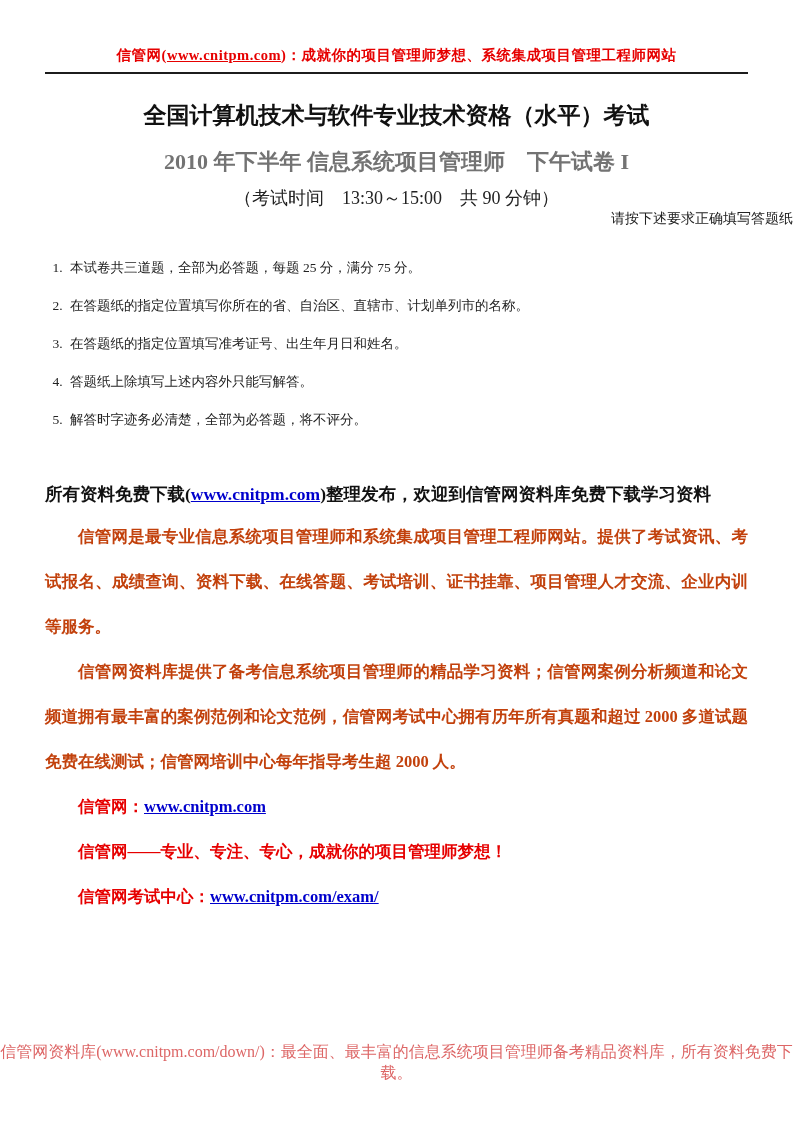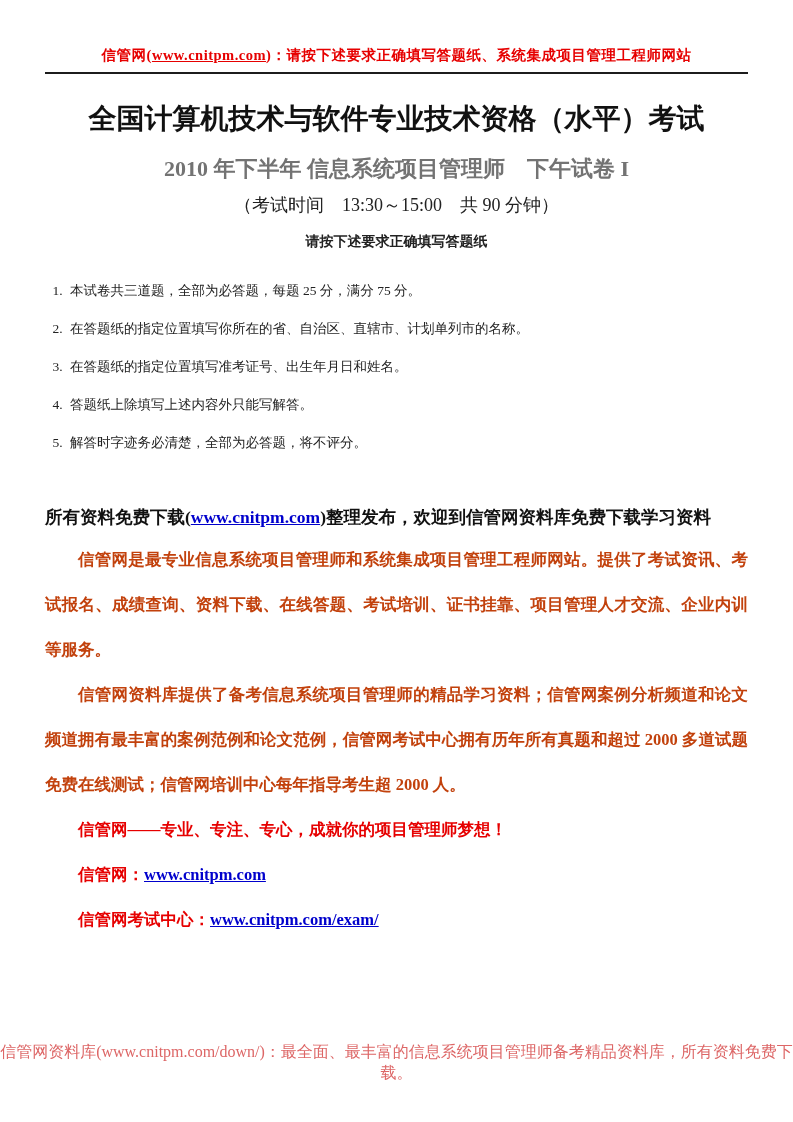--- a/index.html
+++ b/index.html
@@ -28,43 +28,42 @@
   }
   .header a {
     color: #e60000;
     text-decoration: underline;
     font-family: "Liberation Serif", "DejaVu Serif", serif;
   }
   
   .title1 {
     margin-top: 26px;
     text-align: center;
-    font-size: 28px;
+    font-size: 23px;
     font-weight: bold;
     color: #111;
   }
   .title2 {
     margin-top: 16px;
     text-align: center;
     font-size: 22px;
     font-weight: bold;
     color: #737373;
   }
   .subtitle {
     margin-top: 9px;
     text-align: center;
     font-size: 18px;
     color: #222;
   }
   .subtitle2 {
-    margin-top: 16px;
-    text-align: center;
+    margin-top: 0;
+    text-align: right;
     font-size: 14px;
     color: #222;
-    font-weight: bold;
   }
   
   .rules {
     margin: 30px 45px 0 66px;
     font-size: 13.5px;
     line-height: 20px;
     color: #222;
   }
   .rules li { padding-left: 4px; margin-top: 18px; }
   
@@ -112,21 +111,21 @@
     font-size: 16px;
     color: #dd6666;
   }
 </style>
 </head>
 <body>
 
 <div class="page">
 
   <div class="header">
-    <span>信管网(</span><a href="#">www.cnitpm.com</a><span>)：请按下述要求正确填写答题纸、系统集成项目管理工程师网站</span>
+    <span>信管网(</span><a href="#">www.cnitpm.com</a><span>)：成就你的项目管理师梦想、系统集成项目管理工程师网站</span>
   </div>
 
   <div class="title1">全国计算机技术与软件专业技术资格（水平）考试</div>
   <div class="title2">2010 年下半年 信息系统项目管理师　下午试卷 I</div>
   <div class="subtitle">（考试时间　13:30～15:00　共 90 分钟）</div>
   <div class="subtitle2">请按下述要求正确填写答题纸</div>
 
   <ol class="rules">
     <li>本试卷共三道题，全部为必答题，每题 25 分，满分 75 分。</li>
     <li>在答题纸的指定位置填写你所在的省、自治区、直辖市、计划单列市的名称。</li>
@@ -135,25 +134,25 @@
     <li>解答时字迹务必清楚，全部为必答题，将不评分。</li>
   </ol>
 
   <div class="notice">
     <span>所有资料免费下载(</span><a href="#">www.cnitpm.com</a><span>)整理发布，欢迎到信管网资料库免费下载学习资料</span>
   </div>
 
   <p class="para">信管网是最专业信息系统项目管理师和系统集成项目管理工程师网站。提供了考试资讯、考试报名、成绩查询、资料下载、在线答题、考试培训、证书挂靠、项目管理人才交流、企业内训等服务。</p>
   <p class="para">信管网资料库提供了备考信息系统项目管理师的精品学习资料；信管网案例分析频道和论文频道拥有最丰富的案例范例和论文范例，信管网考试中心拥有历年所有真题和超过 2000 多道试题免费在线测试；信管网培训中心每年指导考生超 2000 人。</p>
 
-  <div class="promo">信管网——专业、专注、专心，成就你的项目管理师梦想！</div>
-
   <div class="promo">
     <span>信管网：</span><a href="#">www.cnitpm.com</a>
   </div>
+
+  <div class="promo">信管网——专业、专注、专心，成就你的项目管理师梦想！</div>
 
   <div class="promo">
     <span>信管网考试中心：</span><a href="#">www.cnitpm.com/exam/</a>
   </div>
 
 
   <div class="footer">信管网资料库(www.cnitpm.com/down/)：最全面、最丰富的信息系统项目管理师备考精品资料库，所有资料免费下载。</div>
 
 </div>
 

